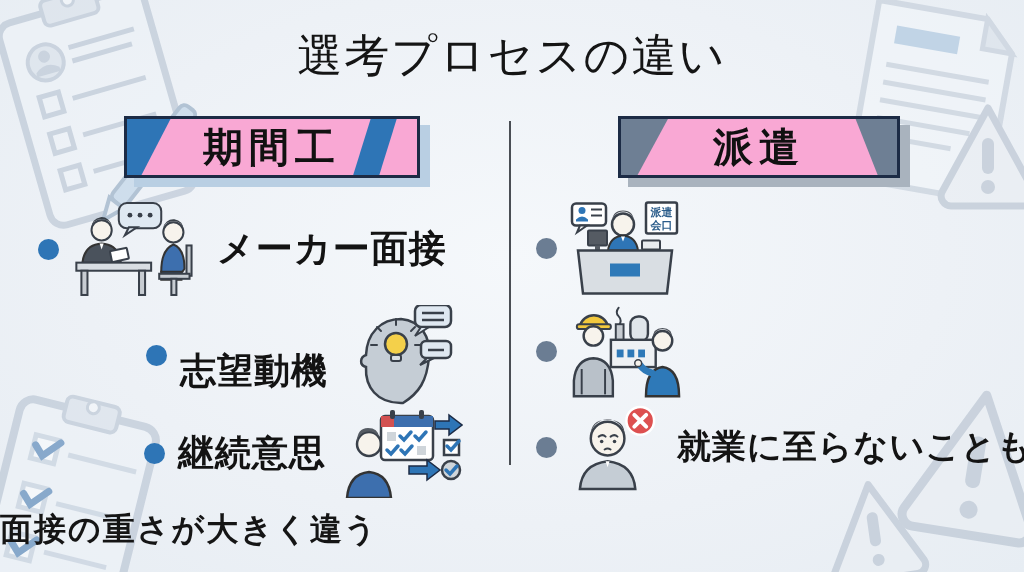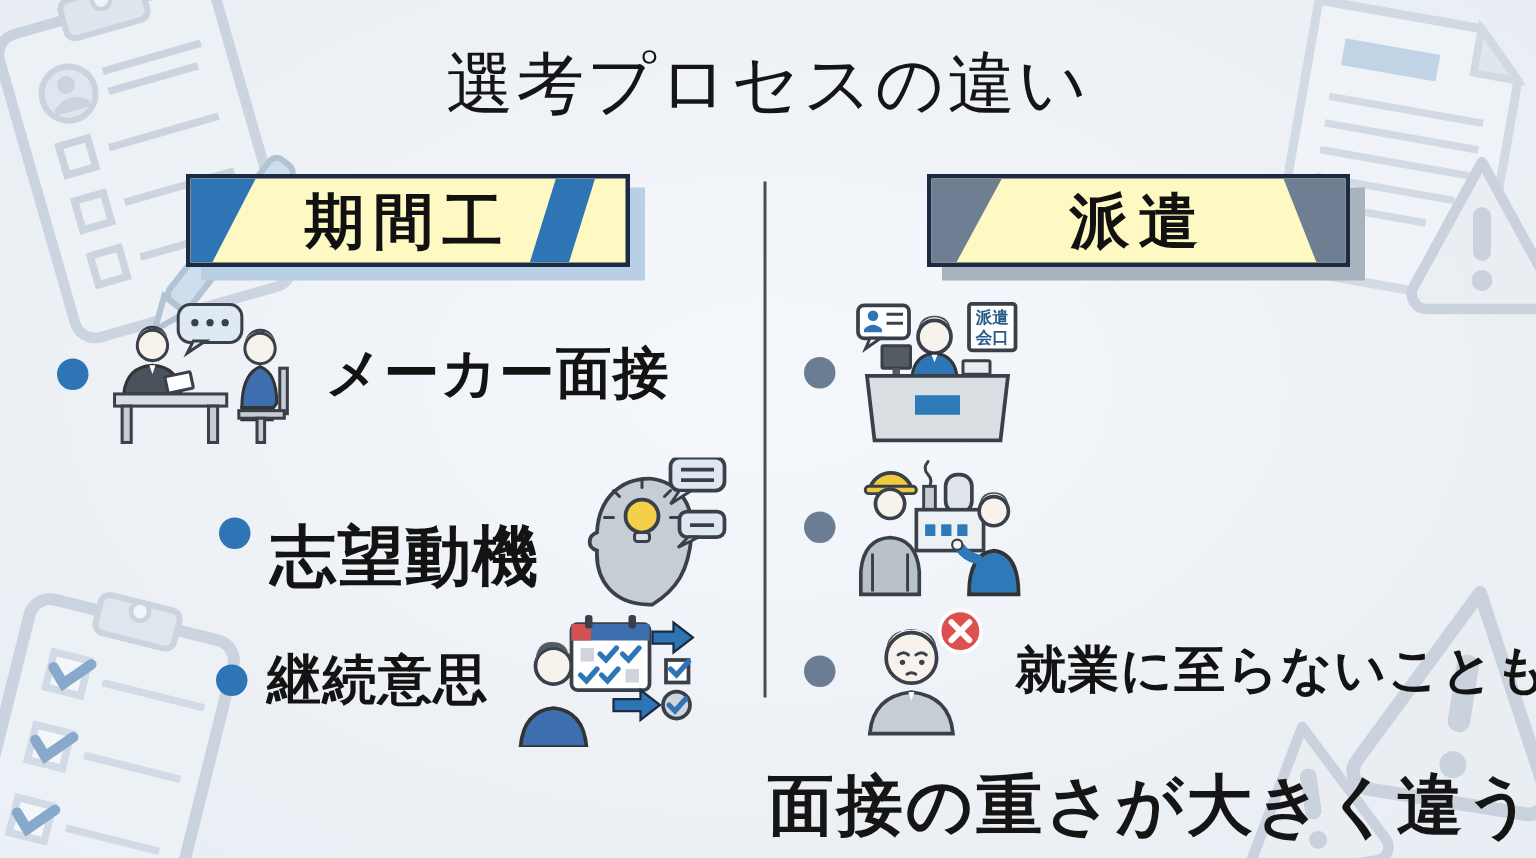--- a/index.html
+++ b/index.html
@@ -11,21 +11,21 @@
     color:#111;
   }
   .decor { position:absolute; opacity:.62; pointer-events:none; }
 
   .title {
     position:absolute; top:26px; left:0; width:100%;
     text-align:center; font-size:45px; font-weight:400; letter-spacing:2px; color:#151515;
   }
 
   .banner {
-    position:absolute; height:62px; background:#fef9c3;
+    position:absolute; height:62px; background:#f9a8d4;
     border:3px solid #1c2b45; display:flex; align-items:center; justify-content:center;
     overflow:hidden;
   }
   .banner::before, .banner::after { content:""; position:absolute; inset:0; }
   .banner-left { left:124px; top:116px; width:296px; box-shadow:10px 9px 0 #b9cfe3; }
   .banner-left::before { background:#2e75b6; clip-path:polygon(0 0, 15% 0, 5% 100%, 0 100%); }
   .banner-left::after  { background:#2e75b6; clip-path:polygon(84% 0, 93% 0, 87% 100%, 78% 100%); }
   .banner-right { left:618px; top:116px; width:282px; box-shadow:10px 9px 0 #a9b3be; }
   .banner-right::before { background:#6e7f94; clip-path:polygon(0 0, 17% 0, 6% 100%, 0 100%); }
   .banner-right::after  { background:#6e7f94; clip-path:polygon(85% 0, 100% 0, 100% 100%, 93% 100%); }
@@ -35,21 +35,21 @@
 
   .row { position:absolute; display:flex; align-items:center; gap:13px; }
   .bullet { width:21px; height:21px; border-radius:50%; flex:0 0 auto; }
   .bullet-blue { background:#2e75b6; }
   .bullet-slate { background:#6b7d93; }
   .lbl { font-size:33px; font-weight:900; letter-spacing:1px; white-space:nowrap; color:#131313;text-align:center; }
   .ic { flex:0 0 auto; }
 
   .conclusion {
     position:absolute; top:508px; left:0; width:100%;
-    text-align:right; font-size:44px; font-weight:900; letter-spacing:2px; color:#151515;
+    text-align:left; font-size:32px; font-weight:900; letter-spacing:2px; color:#151515;
   }
 </style>
 </head>
 <body>
 
 <svg class="decor" width="230" height="270" viewBox="0 0 230 270" style="top:-28px; left:-18px;">
   <g transform="rotate(-16 115 135)">
     <rect x="40" y="30" width="150" height="210" rx="14" fill="#eef3f8" stroke="#b7c3d2" stroke-width="7"></rect>
     <rect x="88" y="18" width="56" height="26" rx="6" fill="#d9e1ea" stroke="#b7c3d2" stroke-width="4"></rect>
     <circle cx="116" cy="24" r="6" fill="#f5f8fb" stroke="#b7c3d2" stroke-width="3"></circle>
@@ -152,21 +152,21 @@
     <path d="M88,70 h20 v8 h-20 z" fill="#33609c" stroke="#333" stroke-width="2"></path>
     <rect x="113" y="44" width="5" height="30" fill="#c7ccd2" stroke="#39404a" stroke-width="2"></rect>
     <rect x="86" y="72" width="30" height="5" fill="#c7ccd2" stroke="#39404a" stroke-width="2"></rect>
     <rect x="98" y="77" width="5" height="16" fill="#c7ccd2" stroke="#39404a" stroke-width="2"></rect>
   </svg>
   <span class="lbl" style="font-size:37px;">メーカー面接</span>
 </div>
 
 <div class="row" style="left:146px; top:305px;">
   <span class="bullet bullet-blue"></span>
-  <span class="lbl" style="font-size:44px;margin-top:33px;">志望動機</span>
+  <span class="lbl" style="font-size:36px;margin-top:33px;">志望動機</span>
   <svg class="ic" width="112" height="100" viewBox="0 0 112 100">
     <path d="M60,98 C36,98 24,82 25,62 C18,60 19,52 25,50 C26,28 40,14 60,14 C80,16 90,32 88,52 C86,76 78,88 62,98 z" fill="#c5cdd5" stroke="#39404a" stroke-width="2.5"></path>
     <g stroke="#39404a" stroke-width="2" stroke-linecap="round">
       <line x1="55" y1="20" x2="55" y2="14"></line>
         <line x1="40" y1="26" x2="36" y2="22"></line>
         <line x1="70" y1="26" x2="74" y2="22"></line>
         <line x1="36" y1="40" x2="30" y2="40"></line>
         <line x1="74" y1="40" x2="80" y2="40"></line>
     </g>
     <circle cx="55" cy="39" r="11" fill="#f4d04a" stroke="#39404a" stroke-width="2.5"></circle>

